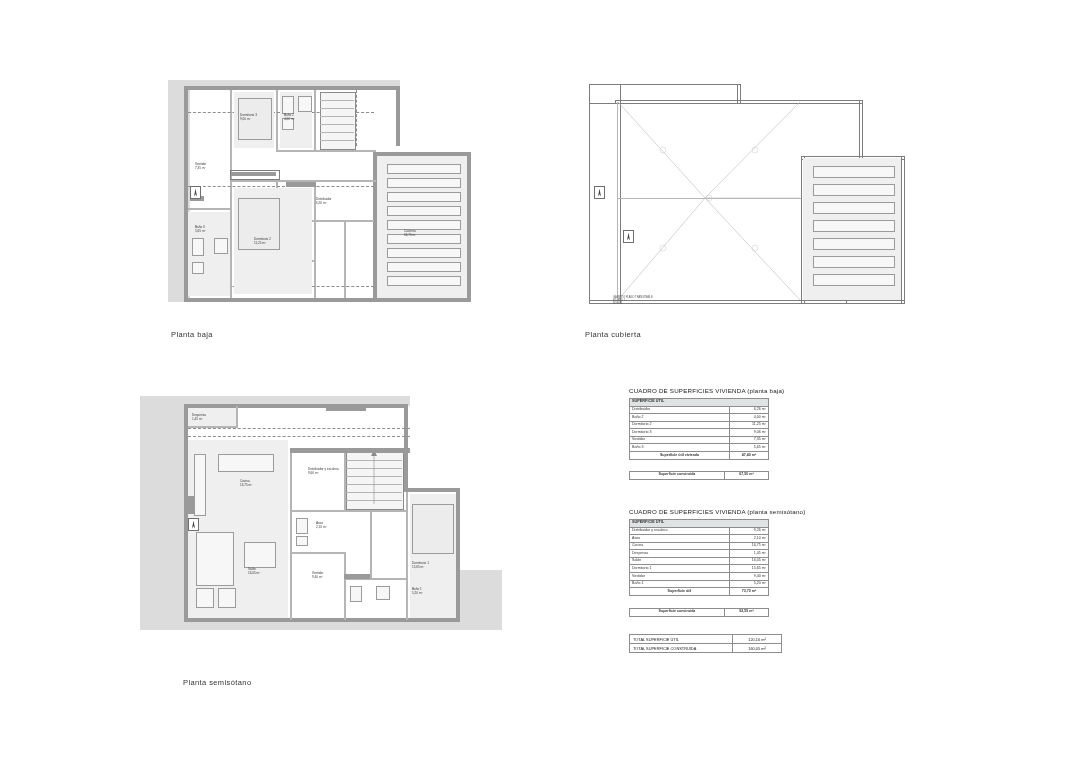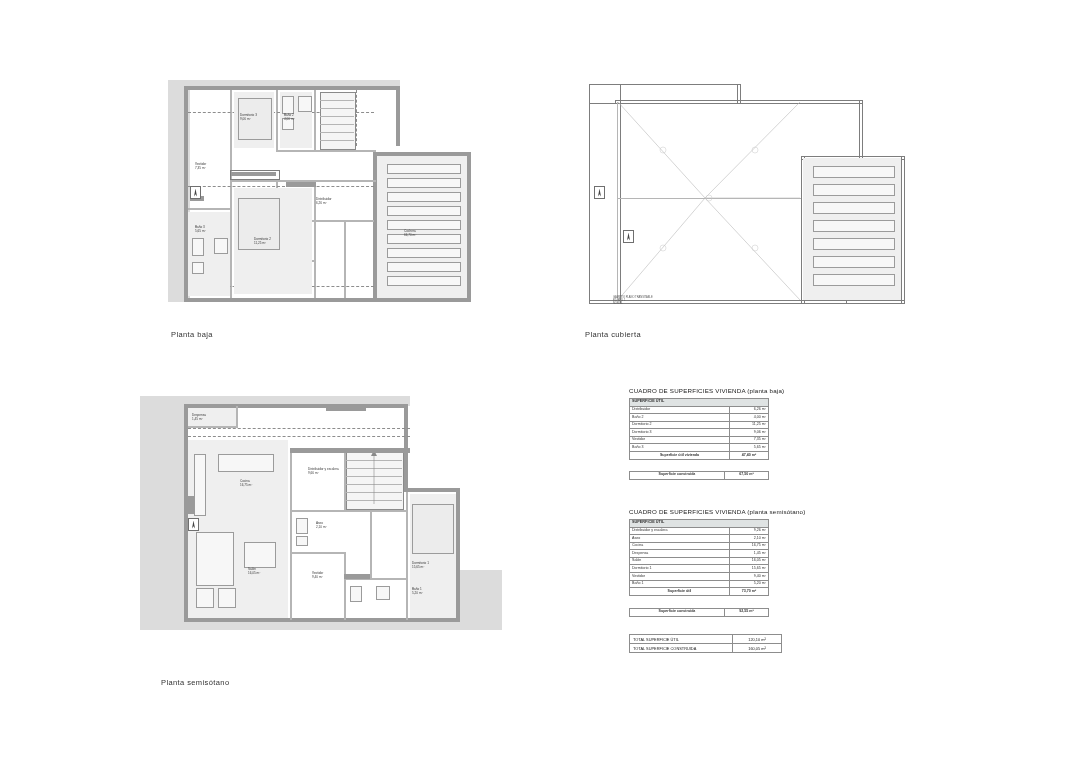--- a/index.html
+++ b/index.html
@@ -304,21 +304,21 @@
     <div class="roomlabel" style="left:172px;top:180px;">
       <span>Vestidor</span><br><span>9,40 m²</span>
     </div>
     <div class="roomlabel" style="left:272px;top:170px;">
       <span>Dormitorio 1</span><br><span>15,65 m²</span>
     </div>
     <div class="roomlabel" style="left:272px;top:196px;">
       <span>Baño 1</span><br><span>5,20 m²</span>
     </div>
   </div>
-  <div class="caption" style="left:161px;top:678px;">Planta semisótano</div>
+  <div class="caption" style="left:183px;top:678px;">Planta semisótano</div>
 
   <div class="tbl-title" style="left:629px;top:387px;">CUADRO DE SUPERFICIES VIVIENDA (planta baja)</div>
   <table class="sup" style="left:629px;top:398px;width:140px;">
     <tbody>
         <tr>
           <td class="hdr" colspan="2">SUPERFICIE  ÚTIL</td>
         </tr>
     <tr>
           <td>Distribuidor</td>
           <td class="num">6,26 m²</td>

